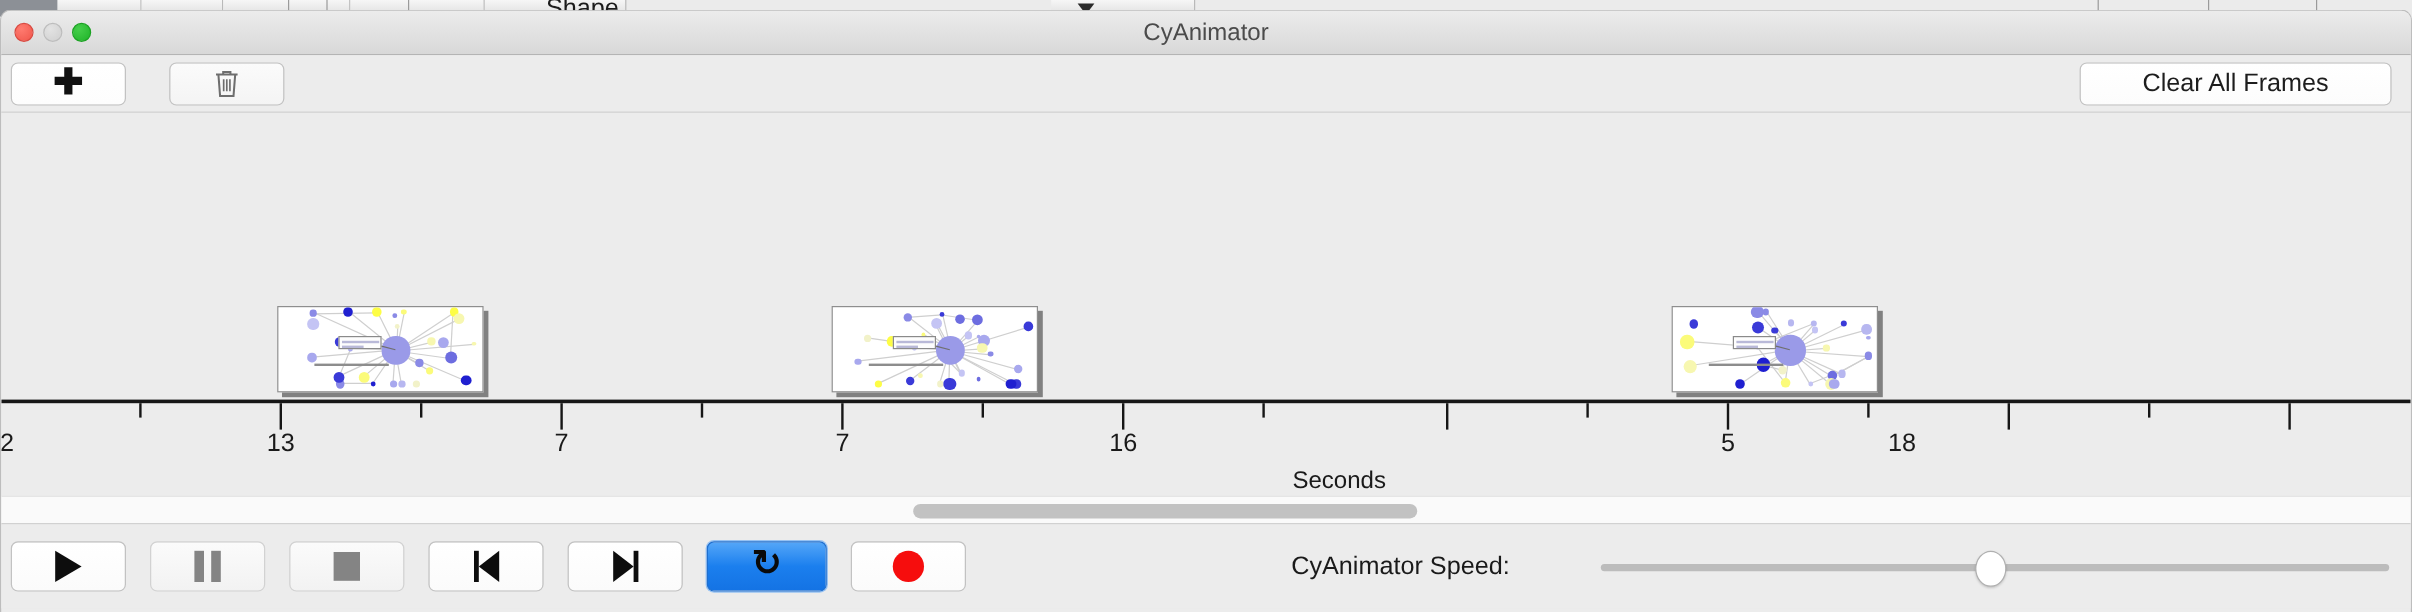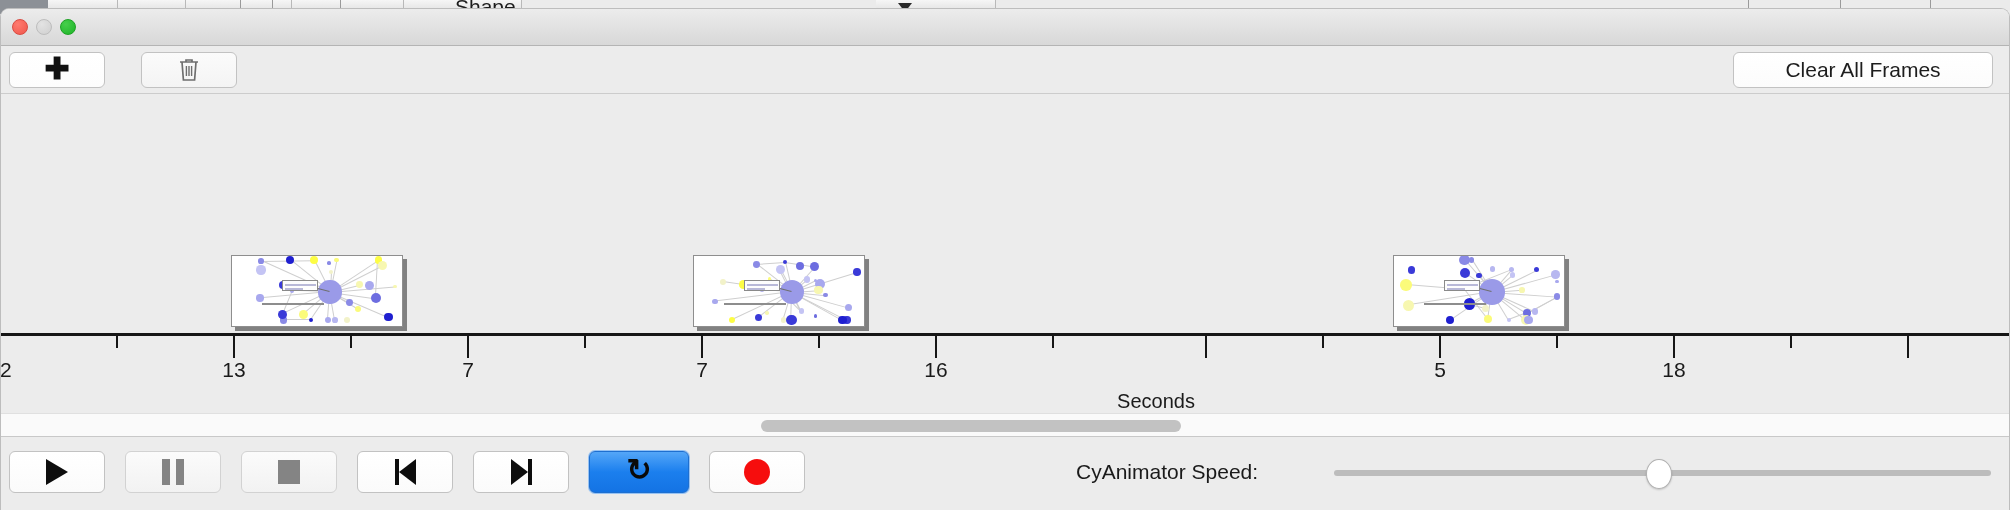--- a/index.html
+++ b/index.html
@@ -371,20 +371,21 @@
 </div>
 
 <div id="window">
 
   <div id="titlebar">
     <div id="traffic-lights">
       <div class="light close"></div>
       <div class="light min"></div>
       <div class="light max"></div>
     </div>
+    <div id="window-title">CyAnimator</div>
   </div>
 
   <div id="toolbar">
     <div class="tb-btn" id="btn-add">
       <span class="plus-glyph">✚</span>
     </div>
     <div class="tb-btn" id="btn-delete">
       <svg width="22" height="26" viewBox="0 0 22 26">
         <path d="M2 5 H20" stroke="#6e6e6e" stroke-width="1.7" fill="none"></path>
         <path d="M8 5 V3 H14 V5" stroke="#6e6e6e" stroke-width="1.7" fill="none"></path>
@@ -599,33 +600,33 @@
         <div class="tick-label" style="left: 233px;">13</div>
         <div class="tick major" style="left: 466px;"></div>
         <div class="tick-label" style="left: 467px;">7</div>
         <div class="tick major" style="left: 700px;"></div>
         <div class="tick-label" style="left: 701px;">7</div>
         <div class="tick major" style="left: 934px;"></div>
         <div class="tick-label" style="left: 935px;">16</div>
         <div class="tick major" style="left: 1438px;"></div>
         <div class="tick-label" style="left: 1439px;">5</div>
         <div class="tick major" style="left: 1672px;"></div>
-        <div class="tick-label" style="left: 1673px;">18</div>
+        <div class="tick-label" style="left: 1584px;">18</div>
         <div class="tick major" style="left: 1204px;"></div>
         <div class="tick major" style="left: 1906px;"></div>
         <div class="tick minor" style="left: 115px;"></div>
         <div class="tick minor" style="left: 349px;"></div>
         <div class="tick minor" style="left: 583px;"></div>
         <div class="tick minor" style="left: 817px;"></div>
         <div class="tick minor" style="left: 1051px;"></div>
         <div class="tick minor" style="left: 1321px;"></div>
         <div class="tick minor" style="left: 1555px;"></div>
         <div class="tick minor" style="left: 1789px;"></div>
       </div>
-    <div id="axis-title" style="left: 1115px; margin-left: 40px;">Seconds</div>
+    <div id="axis-title" style="left: 1115px;">Seconds</div>
   </div>
 
   <div id="hscroll">
     <div id="hscroll-thumb" style="left: 760px; width: 420px;"></div>
   </div>
 
   <div id="playbar">
     <div id="pb-buttons">
         <div class="pb-btn" style="left: 8px; width: 96px;">
           <div class="tri-right"></div>

